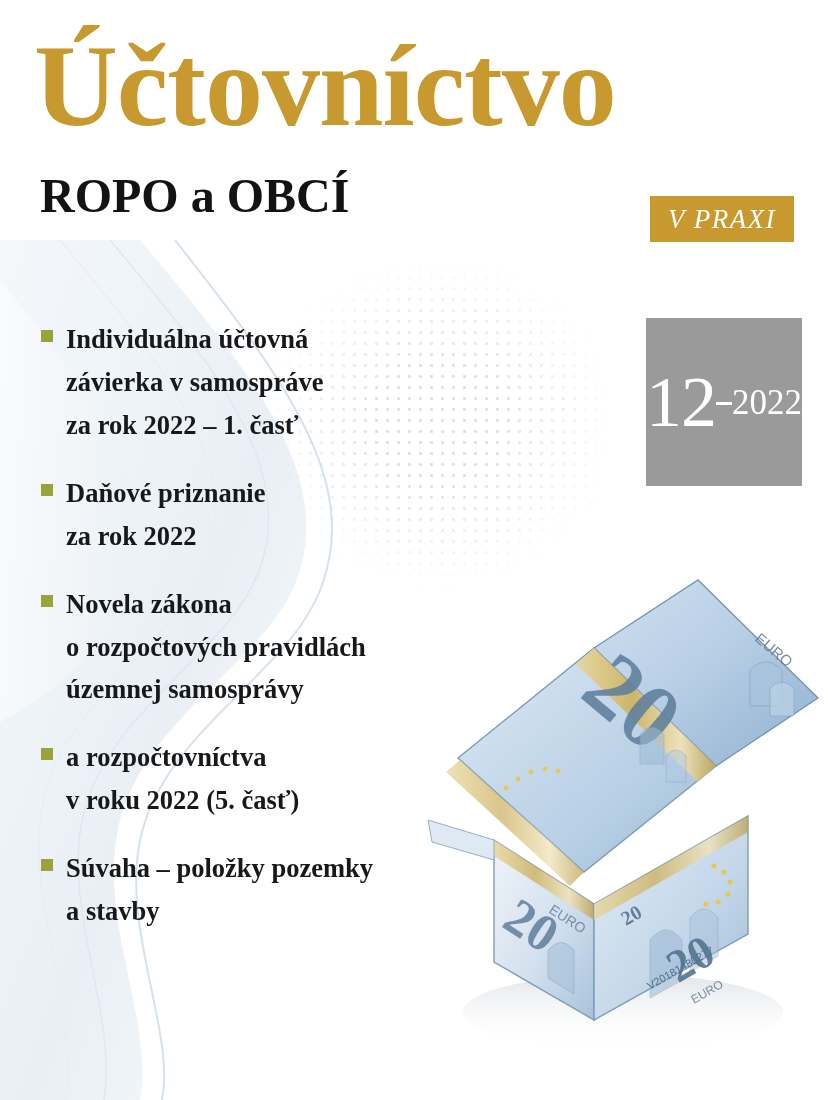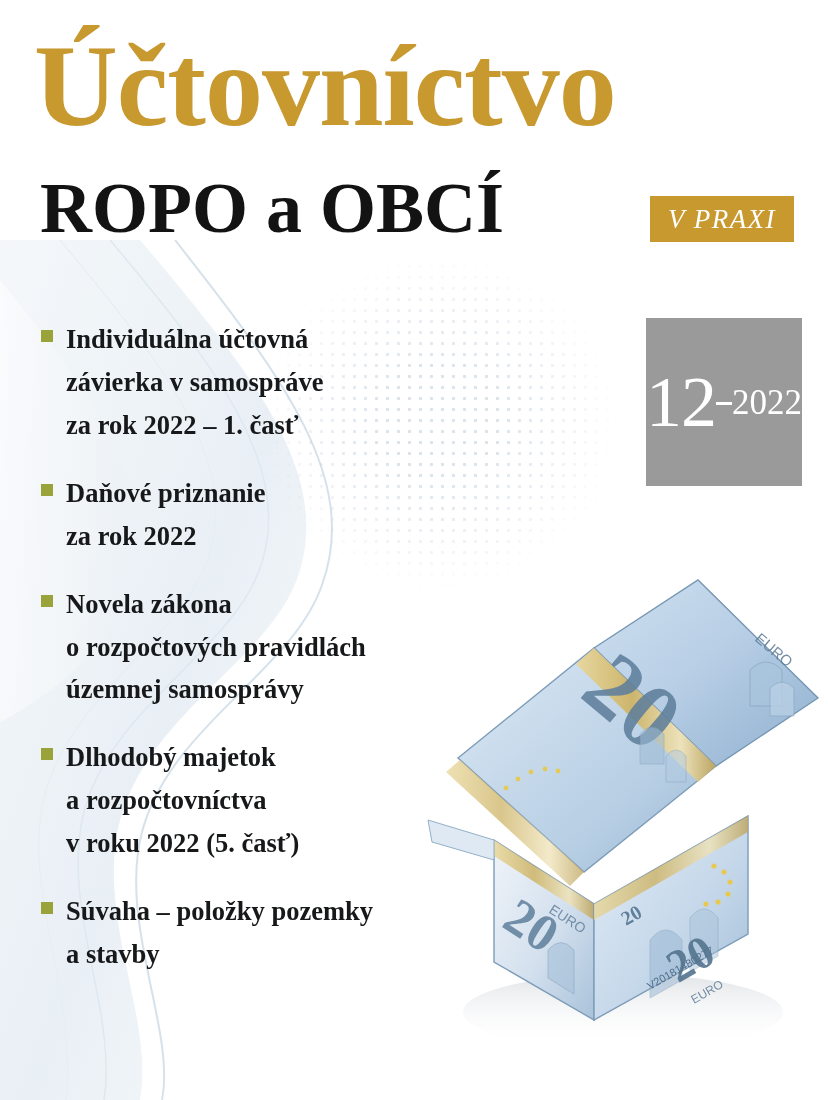--- a/index.html
+++ b/index.html
@@ -60,21 +60,21 @@
     font-weight: 700;
     letter-spacing: -1px;
     color: #c8992f;
     white-space: nowrap;
     text-align: center;
   }
   .title-sub {
     position: absolute;
     left: 40px;
     top: 172px;
-    font-size: 72px;
+    font-size: 48px;
     line-height: 1;
     font-weight: 700;
     color: #131313;
     white-space: nowrap;
     font-family: Liberation Serif, serif;
   }
   .title-sub .lower {
     font-weight: 700;
   }
   .badge-praxi {
@@ -223,21 +223,20 @@
 
     <div class="topic">
       <span class="bullet"></span>
       <div class="line">Novela zákona</div>
       <div class="line">o rozpočtových pravidlách</div>
       <div class="line">územnej samosprávy</div>
     </div>
 
     <div class="topic">
       <span class="bullet"></span>
-      <div class="line">Dlhodobý majetok</div>
       <div class="line">a rozpočtovníctva</div>
       <div class="line">v roku 2022 (5. časť)</div>
     </div>
 
     <div class="topic">
       <span class="bullet"></span>
       <div class="line">Súvaha – položky pozemky</div>
       <div class="line">a stavby</div>
     </div>
 

